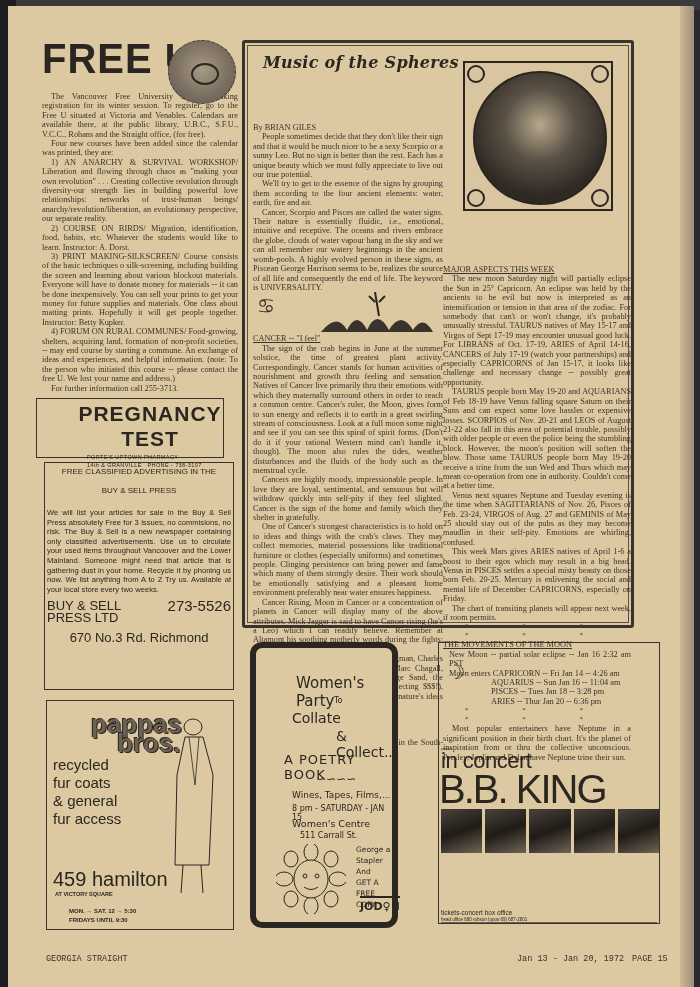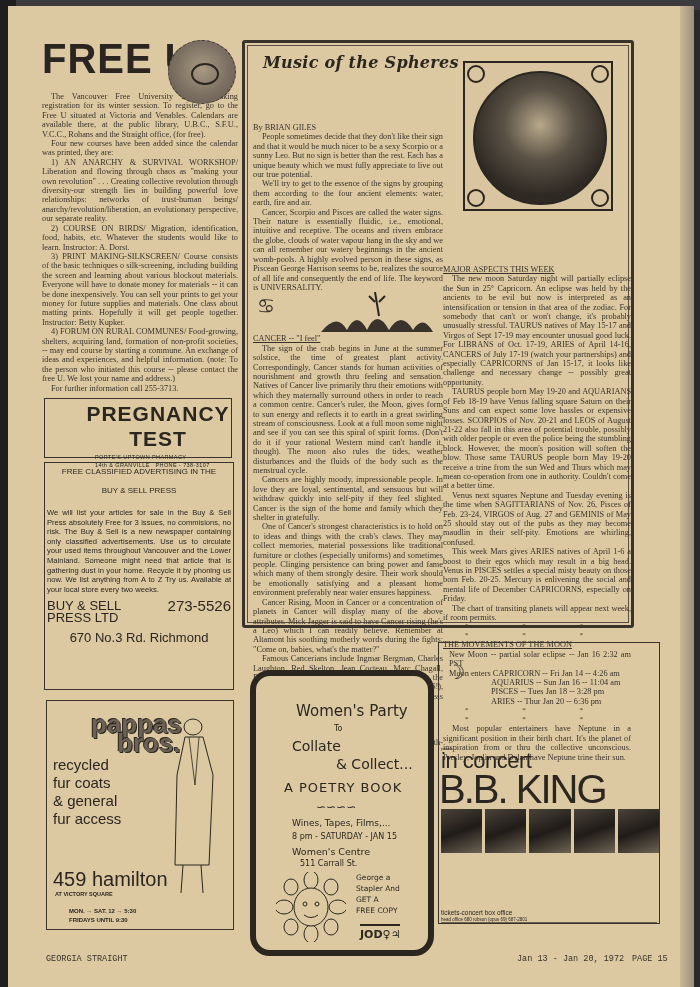--- a/index.html
+++ b/index.html
@@ -38,21 +38,21 @@
   #spheres:before{content:"";position:absolute;inset:2px;border:1px solid #5a5045;}
   .sp-title{position:absolute;left:18px;top:10px;font-family:"DejaVu Serif",serif;font-weight:700;font-size:16px;font-style:italic;letter-spacing:.3px;}
   #sp-left{left:8px;top:36px;width:190px;}
   #sp-right{left:198px;top:178px;width:188px;}
   .medal{position:absolute;left:218px;top:18px;width:150px;height:150px;border:2px solid #2b2620;box-sizing:border-box;background:#d9c6a0;}
   .medal .circ{position:absolute;left:8px;top:8px;width:130px;height:130px;border-radius:50%;background:radial-gradient(circle at 50% 40%,#b7a88b 0%,#5b5246 35%,#2e2923 70%);border:2px solid #2b2620;}
   .medal .corner{position:absolute;width:14px;height:14px;border:2px solid #2b2620;border-radius:50%;}
   .sec-h{text-decoration:underline;text-indent:0 !important;}
   .dots{text-align:center;letter-spacing:26px;font-size:7px;line-height:9px;}
   
-  #women{left:250px;top:642px;width:184px;height:286px;border:6px solid #2b2620;border-radius:20px;box-sizing:border-box;background:#dcc9a2;margin-top:28px;}
+  #women{left:250px;top:642px;width:148px;height:286px;border:6px solid #2b2620;border-radius:12px;box-sizing:border-box;background:#dcc9a2;}
   .wp{font-family:"DejaVu Sans",sans-serif;color:#2b2620;position:absolute;}
   
   #bbking{left:438px;top:642px;width:222px;height:282px;border:1px solid #3a332b;box-sizing:border-box;}
   .bb-pre{position:absolute;left:2px;top:104px;font-size:3px;font-family:"Liberation Sans",sans-serif;}
   .bb-ic{position:absolute;left:2px;top:108px;font-family:"Liberation Sans",sans-serif;font-size:22px;line-height:20px;letter-spacing:-.5px;}
   .bb-name{position:absolute;left:0px;top:128px;font-family:"Liberation Sans",sans-serif;font-size:40px;line-height:36px;letter-spacing:-2px;font-weight:400;}
   .bb-photos{position:absolute;left:2px;top:166px;width:218px;height:44px;display:flex;gap:3px;}
   .bb-photos div{flex:1;background:linear-gradient(160deg,#4a433a 0%,#1f1b17 50%,#6e6455 100%);}
   .bb-info{position:absolute;left:2px;top:212px;font-family:"Liberation Sans",sans-serif;font-size:19px;line-height:16px;letter-spacing:-.6px;}
   .bb-tix{position:absolute;left:2px;top:266px;font-family:"Liberation Sans",sans-serif;font-size:6.5px;line-height:7px;}
@@ -75,21 +75,21 @@
       <p>The Vancouver Free University is now taking registration for its winter session. To register, go to the Free U situated at Victoria and Venables. Calendars are available there, at the public library, U.B.C., S.F.U., V.C.C., Rohans and the Straight office, (for free).</p>
       <p>Four new courses have been added since the calendar was printed, they are:</p>
       <p>1) AN ANARCHY &amp; SURVIVAL WORKSHOP/ Liberation and flowing through chaos as "making your own revolution" . . . Creating collective revolution through diversity-our strength lies in building powerful love relationships: networks of trust-human beings/ anarchy/revolution/liberation, an evolutionary perspective, our separate reality.</p>
       <p>2) COURSE ON BIRDS/ Migration, identification, food, habits, etc. Whatever the students would like to learn. Instructor: A. Dorst.</p>
       <p>3) PRINT MAKING-SILKSCREEN/ Course consists of the basic techniques o silk-screening, including building the screen and learning about various blockout materials. Everyone will have to donate money for materials -- it can be done inexpensively. You can sell your prints to get your money for future supplies and materials. One class about matting prints. Hopefully it will get people together. Instructor: Betty Kupker.</p>
       <p>4) FORUM ON RURAL COMMUNES/ Food-growing, shelters, acquiring land, formation of non-profit societies, -- may end course by starting a commune. An exchange of ideas and experiences, and helpful information. (note: To the person who initiated this course -- please contact the free U. We lost your name and address.)</p>
       <p>For further information call 255-3713.</p>
     </div>
   </div>
 
-  <div class="box" id="preg" style="left:36px;top:392px;padding-left:40px;">
+  <div class="box" id="preg" style="left:28px;top:392px;padding-left:40px;">
     <div class="preg-title">PREGNANCY</div>
     <div class="preg-title">TEST</div>
     <div class="preg-small">PORTE'S UPTOWN PHARMACY</div>
     <div class="preg-small" style="margin-top:0;">
       <span>14th &amp; GRANVILLE</span>&nbsp;&nbsp;&nbsp;<span>PHONE - 738-3107</span>
     </div>
   </div>
 
   <div class="box" id="buysell" style="left:36px;top:456px;">
     <div class="bs-h">FREE CLASSIFIED ADVERTISING IN THE</div>

